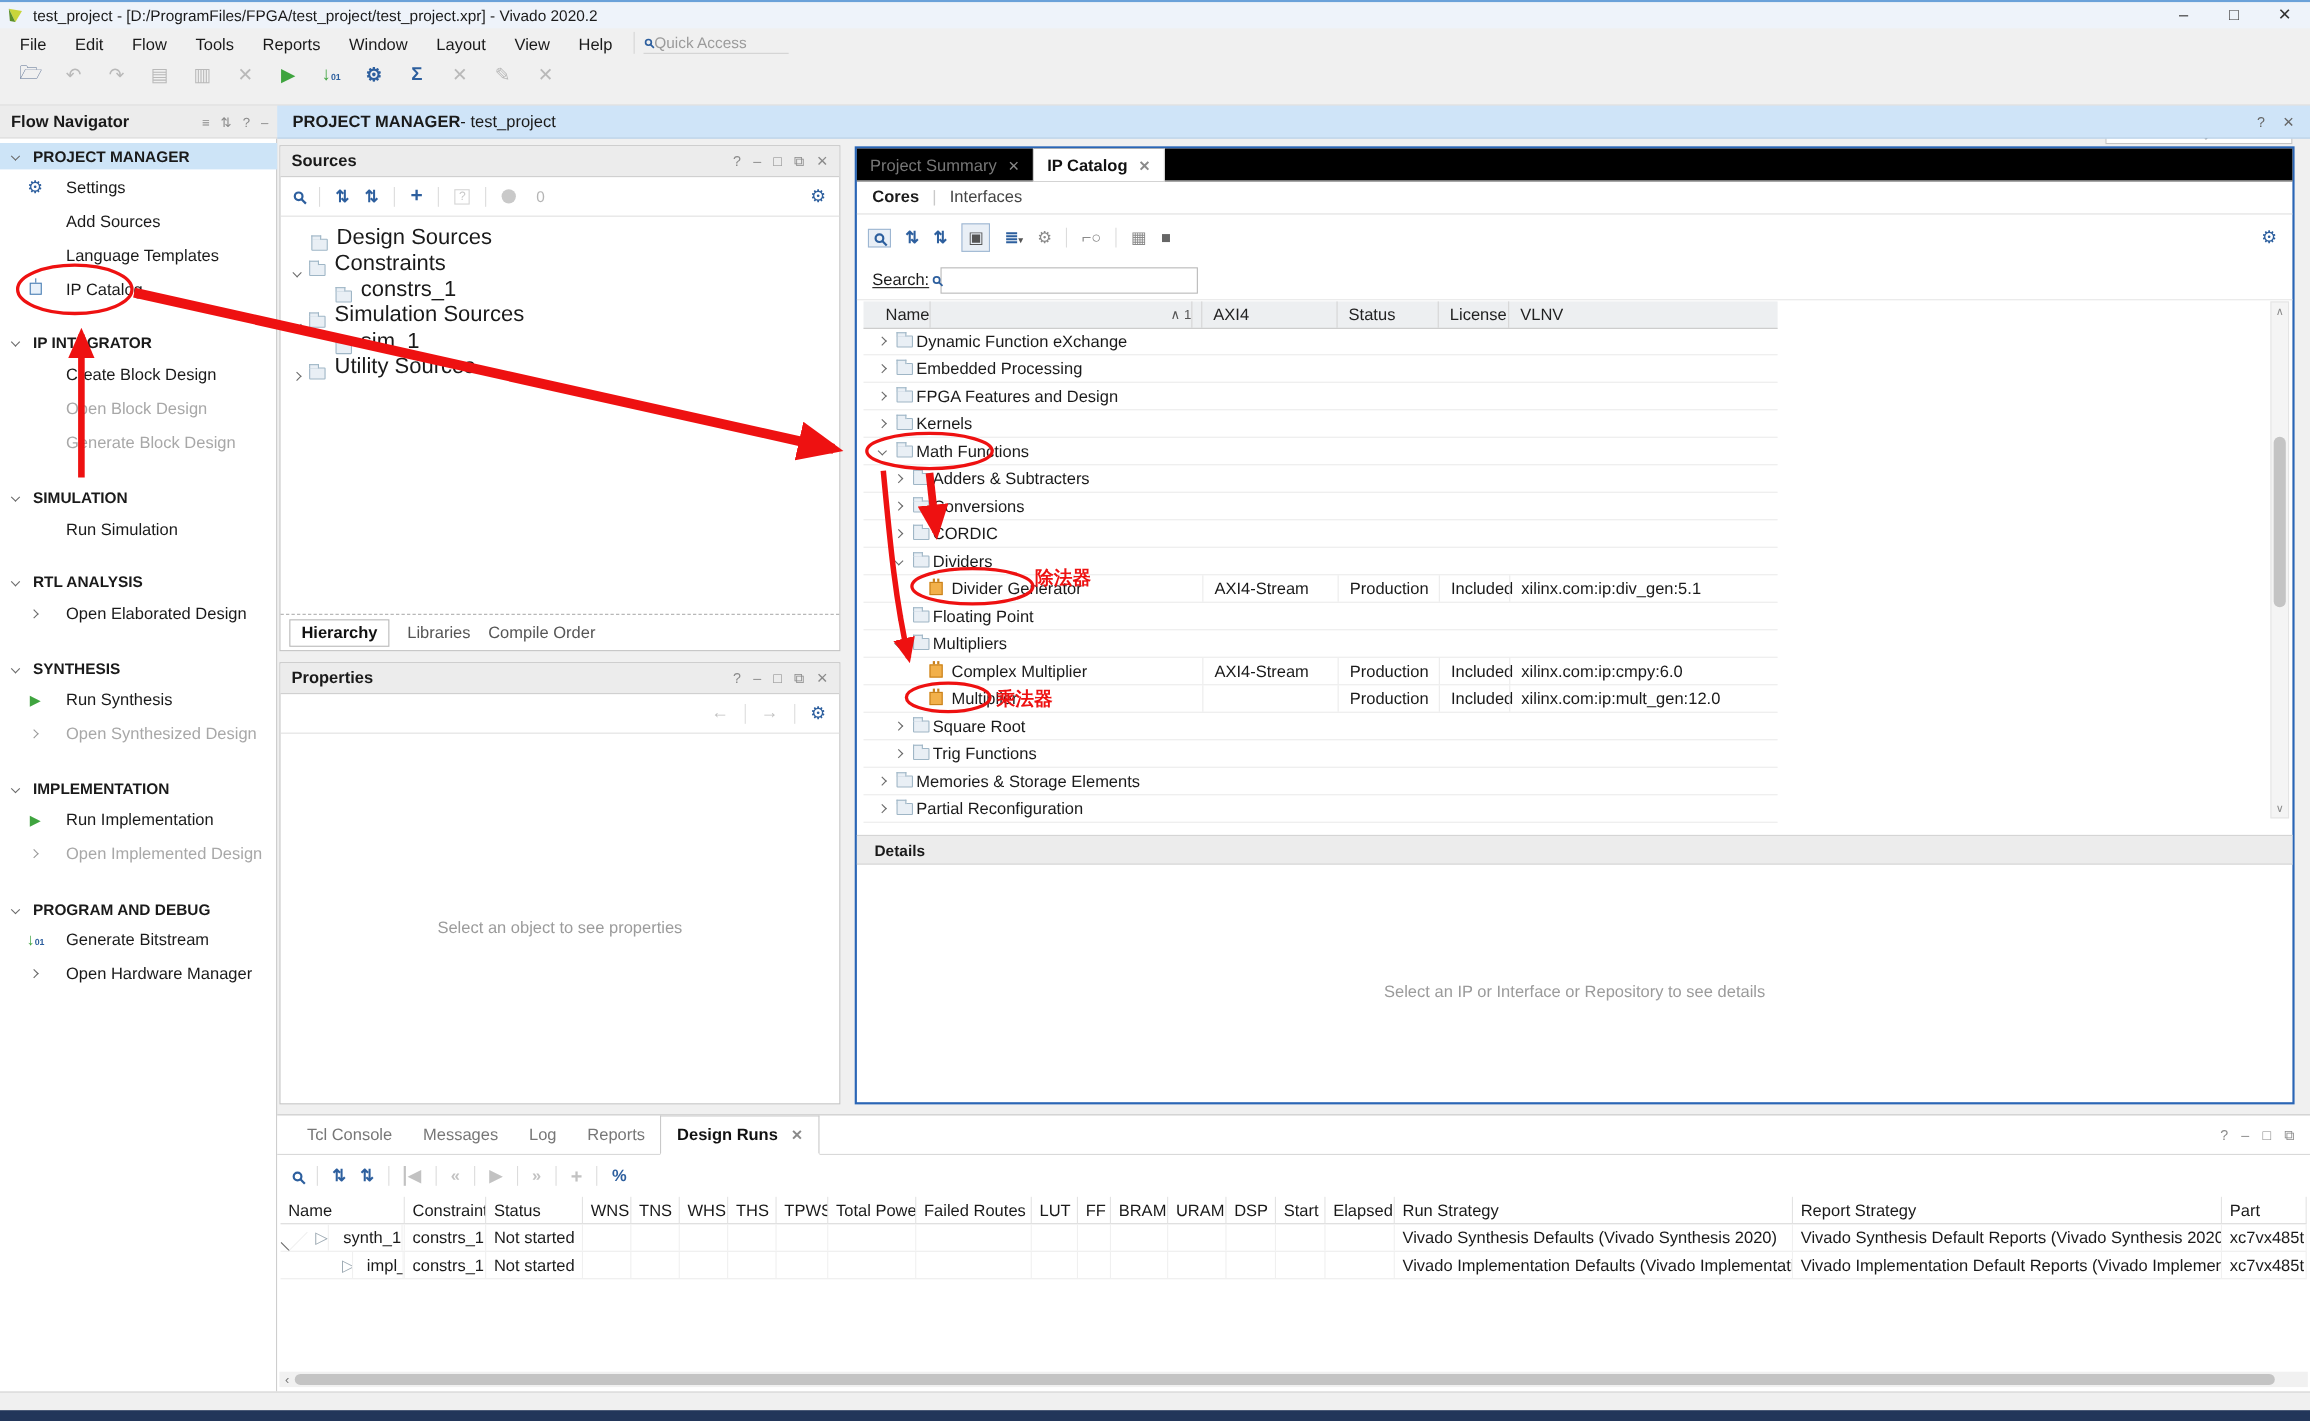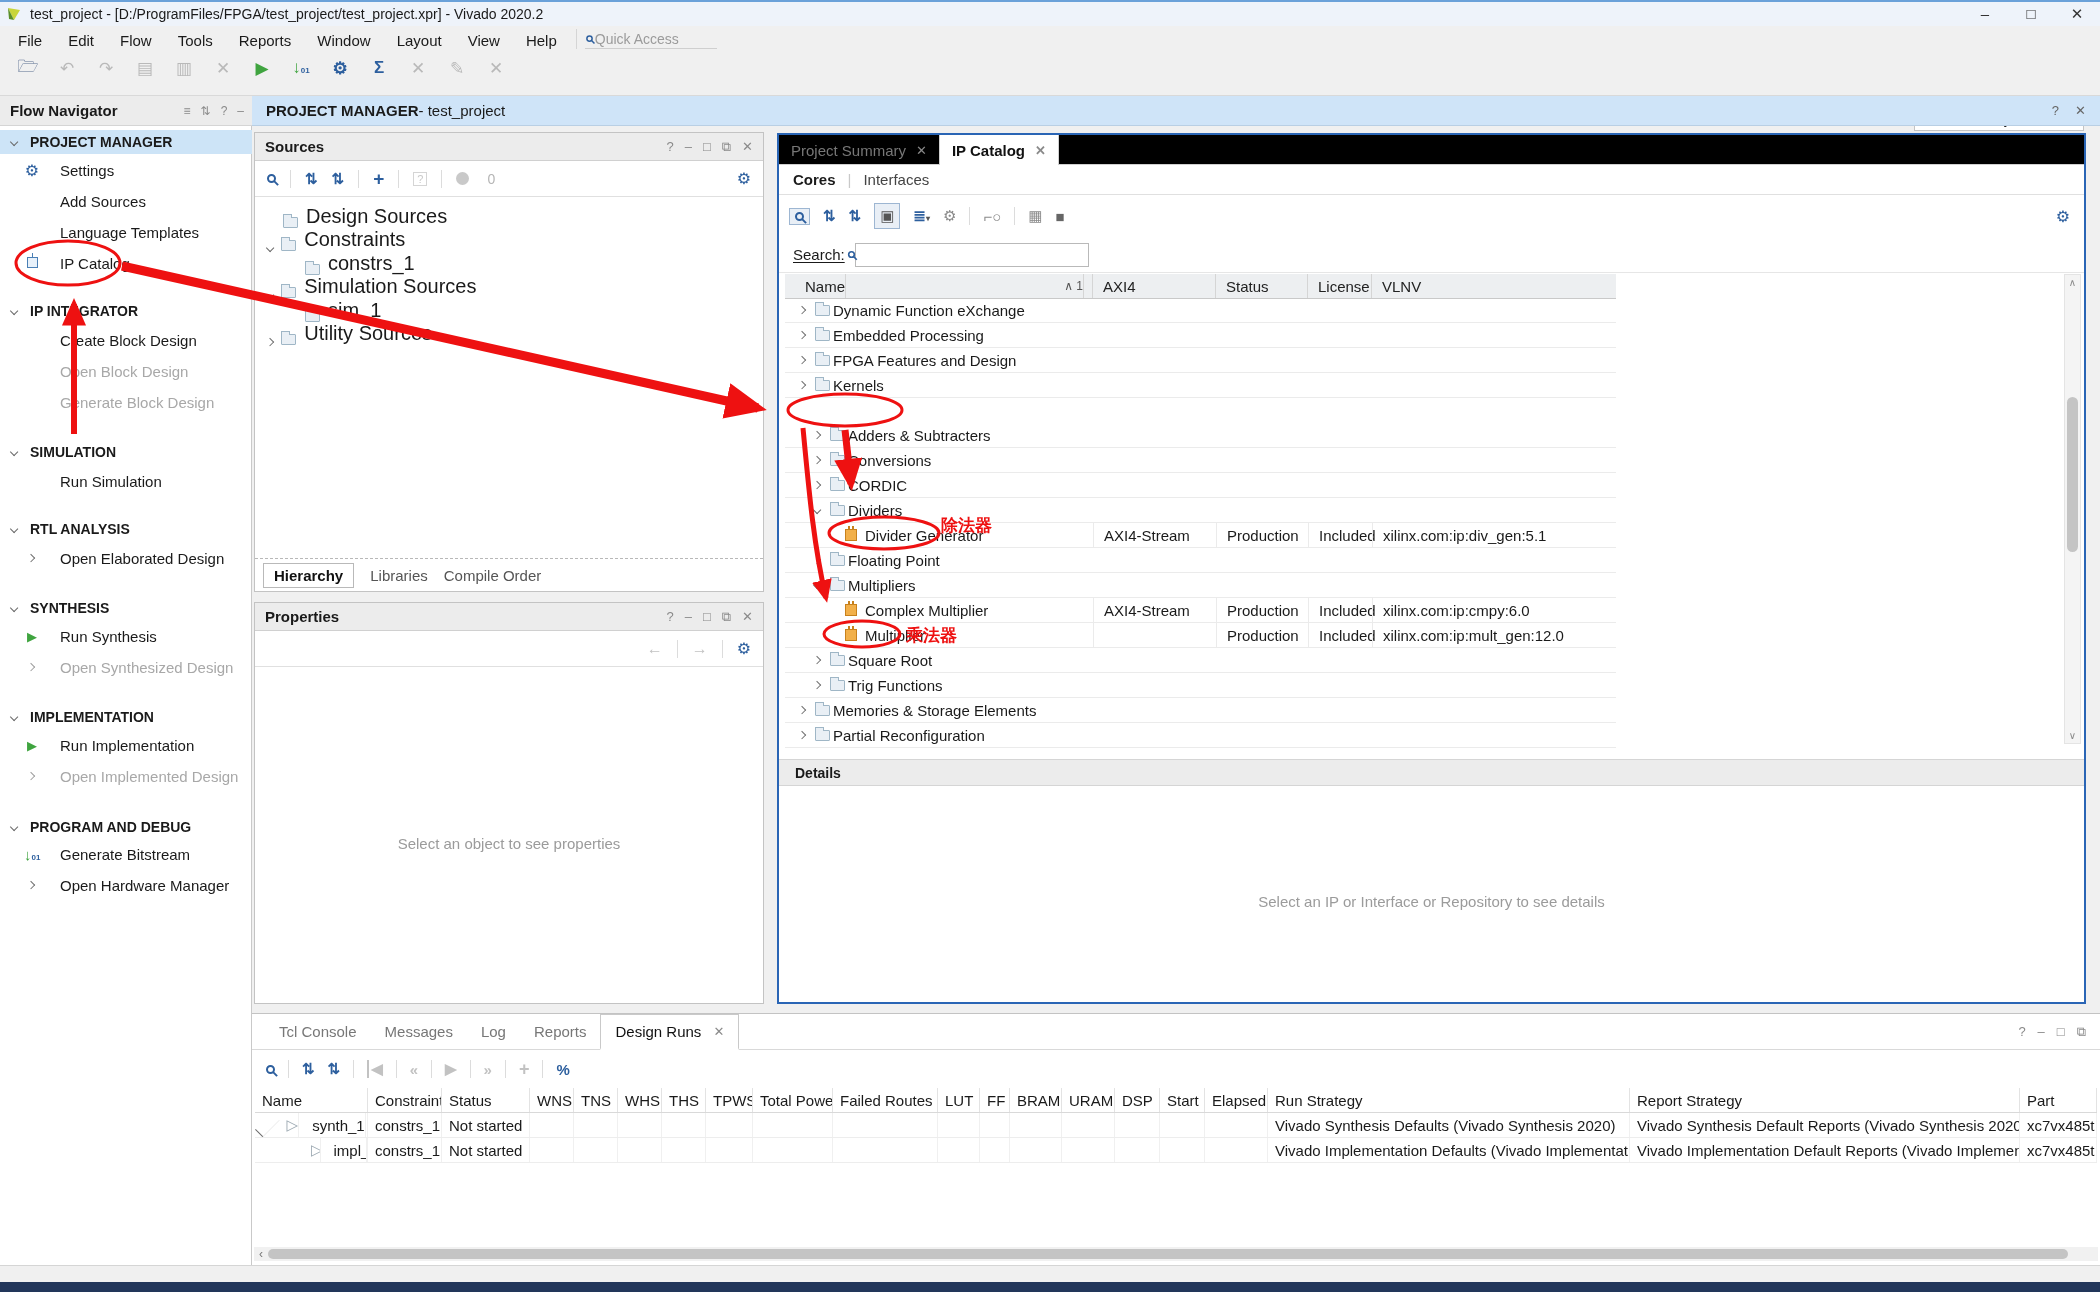--- a/index.html
+++ b/index.html
@@ -105,21 +105,21 @@
   .sortind{margin-left:auto;margin-right:8px;font-size:12px;color:#555}
   
   .vscroll{position:absolute;width:17px;background:#f4f4f4;border:1px solid #e4e4e4}
   .vthumb{position:absolute;left:2px;width:11px;background:#c4c4c4;border-radius:6px}
   .sarrow{position:absolute;left:0;width:100%;text-align:center;color:#8a8a8a;font-size:10px}
   .details-head{position:absolute;left:0;width:100%;height:27px;background:#ececec;border-top:1px solid #d5d5d5;border-bottom:1px solid #d5d5d5;display:flex;align-items:center;padding-left:16px;font-weight:bold;font-size:14px}
   
   .bottom{left:252px;top:1011px;width:1848px;height:252px;background:#fff;border-top:1px solid #c3c3c3}
   .b-tabs{position:absolute;left:0;top:0;width:100%;height:36px;border-bottom:1px solid #d9d9d9;display:flex;align-items:center;padding-left:13px;gap:0;font-size:15px;color:#777}
   .b-tab{padding:8px 14px}
-  .b-tab.active{font-weight:normal;color:#111;border:1px solid #c9c9c9;border-bottom:2px solid #fff;background:#fff;display:flex;gap:12px;align-items:center}
+  .b-tab.active{font-weight:bold;color:#111;border:1px solid #c9c9c9;border-bottom:2px solid #fff;background:#fff;display:flex;gap:12px;align-items:center}
   .b-ticons{position:absolute;right:14px;top:10px;display:flex;gap:12px;color:#8a8a8a;font-size:13px}
   .b-toolbar{position:absolute;left:0;top:37px;width:100%;height:36px;display:flex;align-items:center;padding-left:14px;gap:13px}
   .bt{color:#2d5f9e;font-size:15px;font-weight:bold}
   .bt.gray{color:#c2c2c2}
   .dr-head{position:absolute;left:3px;top:74px;width:1842px;height:25px;border-bottom:1px solid #d9d9d9;display:flex;font-size:15px}
   .dr-head span{display:flex;align-items:center;padding-left:7px;border-right:1px solid #e3e3e3;height:100%;white-space:nowrap;overflow:hidden}
   .dr-row{position:absolute;left:3px;width:1842px;height:25px;border-bottom:1px solid #ededed;display:flex;font-size:15px}
   .dr-row span{display:flex;align-items:center;padding-left:7px;border-right:1px solid #f0f0f0;height:100%;white-space:nowrap;overflow:hidden}
   .w0{width:113px}.w1{width:74px}.w2{width:88px}.w3{width:44px}.w4{width:44px}.w5{width:44px}.w6{width:44px}
   .w7{width:47px}.w8{width:80px}.w9{width:105px}.w10{width:42px}.w11{width:30px}.w12{width:52px}.w13{width:53px}
@@ -441,20 +441,25 @@
     </div>
   <div class="iprow" style="top:213px">
     <span class="chev right" style="left:14px"></span>
     <span class="folder" style="position:absolute;left:30px"></span>
     <span class="nm" style="position:absolute;left:48px">FPGA Features and Design</span>
     </div>
   <div class="iprow" style="top:238px">
     <span class="chev right" style="left:14px"></span>
     <span class="folder" style="position:absolute;left:30px"></span>
     <span class="nm" style="position:absolute;left:48px">Kernels</span>
+    </div>
+  <div class="iprow" style="top:263px">
+    <span class="chev down" style="left:14px"></span>
+    <span class="folder" style="position:absolute;left:30px"></span>
+    <span class="nm" style="position:absolute;left:48px">Math Functions</span>
     </div>
   <div class="iprow" style="top:288px">
     <span class="chev right" style="left:29px"></span>
     <span class="folder" style="position:absolute;left:45px"></span>
     <span class="nm" style="position:absolute;left:63px">Adders &amp; Subtracters</span>
     </div>
   <div class="iprow" style="top:313px">
     <span class="chev right" style="left:29px"></span>
     <span class="folder" style="position:absolute;left:45px"></span>
     <span class="nm" style="position:absolute;left:63px">Conversions</span>

